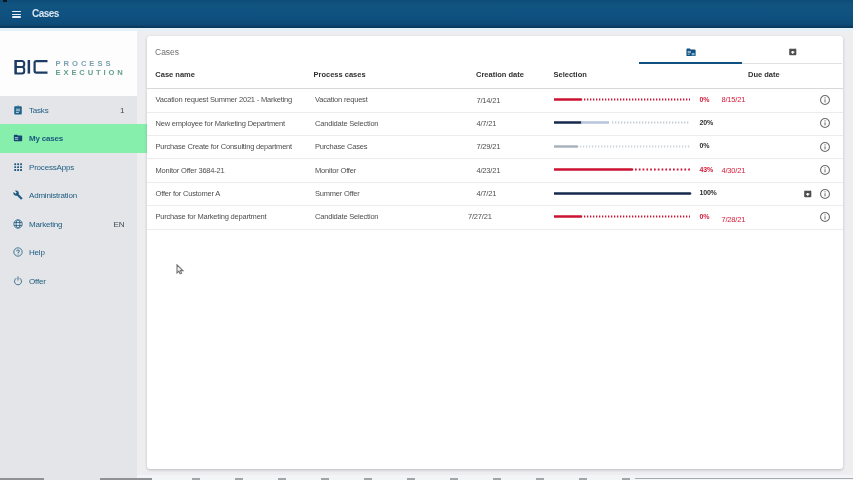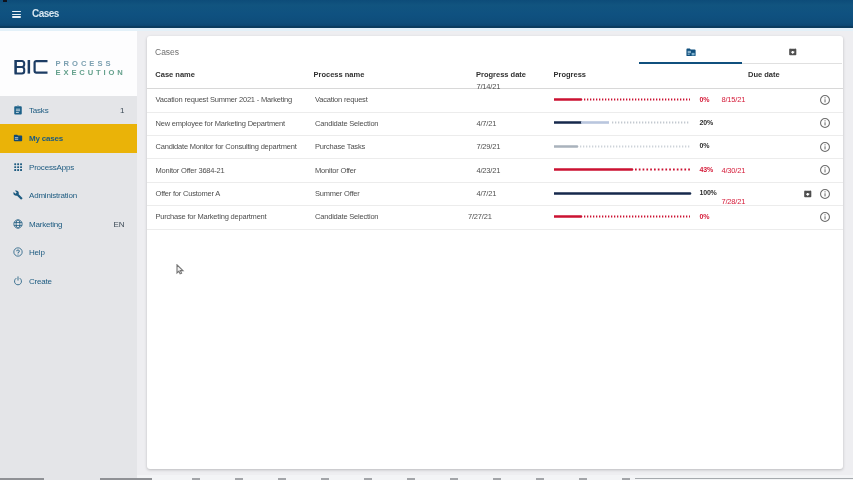--- a/index.html
+++ b/index.html
@@ -9,21 +9,21 @@
   svg{display:block;}
   #topbar{left:0;top:0;width:853px;height:28px;
     background:linear-gradient(180deg,#0d4c79 0%,#11547f 20%,#0f5180 55%,#0e4d7a 88%,#0c4672 100%);
     border-bottom:2px solid #0b3c5f;box-sizing:border-box;}
   #topglow{left:0;top:28px;width:853px;height:3px;background:#e3f1f9;}
   .hline{position:absolute;left:12px;width:9px;height:1.7px;background:#e8f1f7;border-radius:1px;}
   #tbtitle{left:32px;top:7.6px;color:#d7e6f0;font-size:10px;font-weight:bold;letter-spacing:-0.55px;}
   #side-logo{left:0;top:31px;width:137px;height:65px;background:#fdfdfe;}
   #side-menu{left:0;top:96px;width:137px;height:384px;background:#e4e5e8;}
   .mitem{position:absolute;left:0;width:137px;height:28.5px;}
-  .mitem.sel{background:#eab308;}
+  .mitem.sel{background:#86efac;padding-left:34px;}
   .mlabel{position:absolute;left:29px;top:50%;transform:translateY(-50%);
           font-size:8px;letter-spacing:-0.2px;color:#1d5b80;}
   .mright{position:absolute;right:12.5px;top:50%;transform:translateY(-50%);
           font-size:8px;color:#3c4a56;}
   .micon{position:absolute;left:13px;top:50%;transform:translateY(-50%);}
   #card{left:147px;top:36px;width:696px;height:433px;background:#fff;
         border-radius:3px;box-shadow:0 1px 3px rgba(0,0,0,.22);}
   #card .abs{position:absolute;}
   .thead{position:absolute;font-size:7.5px;font-weight:bold;color:#303030;}
   .ctext{position:absolute;font-size:7.5px;letter-spacing:-0.2px;color:#4f4f4f;white-space:nowrap;}
@@ -108,49 +108,49 @@
       <circle cx="12" cy="12" r="10" fill="none" stroke="#1d5b80" stroke-width="1.9"></circle>
       <path fill="#1d5b80" d="M11 16h2v2h-2zM12 6c-2.2 0-4 1.8-4 4h2c0-1.1.9-2 2-2s2 .9 2 2c0 2-3 1.75-3 5h2c0-2.25 3-2.5 3-5 0-2.2-1.8-4-4-4z"></path>
     </svg>
     <div class="mlabel" style="">Help</div>
   </div>
 <div class="mitem" style="top:266.7px">
     <svg class="micon" width="10" height="10" viewBox="0 0 24 24">
       <path fill="none" stroke="#1d5b80" stroke-width="2" stroke-linecap="round" d="M7.2 5.6A8.5 8.5 0 1 0 16.8 5.6"></path>
       <line x1="12" y1="2" x2="12" y2="10" stroke="#1d5b80" stroke-width="2" stroke-linecap="round"></line>
     </svg>
-    <div class="mlabel" style="">Create</div>
+    <div class="mlabel" style="">Offer</div>
   </div>
 <div id="card" class="abs">
 <div class="abs" style="left:8px;top:10.5px;font-size:8.5px;color:#6f6f6f">Cases</div>
 <div class="abs" style="left:492px;top:27px;width:203px;height:1px;background:#e0e0e0"></div>
 <div class="abs" style="left:492px;top:26px;width:103px;height:2.2px;background:#10507e"></div>
 <div class="abs" style="left:538.5px;top:11.6px">
       <svg width="10" height="8" viewBox="0 0 24 20">
         <path fill="#10507e" d="M9.2 1.5H2.5C1.4 1.5.6 2.4.6 3.5v15c0 1.1.9 2 2 2h18.9c1.1 0 2-.9 2-2V5.5c0-1.1-.9-2-2-2H11.2l-2-2z"></path>
         <rect x="3.6" y="7.2" width="8.2" height="2.0" fill="#bfdcec"></rect>
         <rect x="3.6" y="10.8" width="8.2" height="2.0" fill="#bfdcec"></rect>
         <rect x="3.6" y="14.4" width="5.2" height="2.0" fill="#bfdcec"></rect>
         <rect x="13.6" y="12.2" width="7.4" height="6.4" fill="#7fb3d0"></rect>
       </svg>
     </div>
 <div class="abs" style="left:640.8px;top:11.4px">
       <svg width="9.5" height="9.5" viewBox="0 0 24 24">
         <path fill="#4f4f4f" d="M20.54 5.23L19.15 3.55C18.88 3.21 18.47 3 18 3H6c-.47 0-.88.21-1.16.55L3.46 5.23C3.17 5.57 3 6.02 3 6.5V19c0 1.1.9 2 2 2h14c1.1 0 2-.9 2-2V6.5c0-.48-.17-.93-.46-1.27zM12 17.5L6.5 12H10v-2h4v2h3.5L12 17.5zM5.12 5l.81-1h12l.94 1H5.12z"></path>
       </svg>
     </div>
 <div class="thead" style="left:8.3px;top:33.9px">Case name</div>
-<div class="thead" style="left:166.5px;top:33.9px">Process name</div>
-<div class="thead" style="left:329px;top:33.9px">Progress date</div>
-<div class="thead" style="left:406.5px;top:33.9px">Progress</div>
+<div class="thead" style="left:166.5px;top:33.9px">Process cases</div>
+<div class="thead" style="left:329px;top:33.9px">Creation date</div>
+<div class="thead" style="left:406.5px;top:33.9px">Selection</div>
 <div class="thead" style="left:601px;top:33.9px">Due date</div>
 <div class="abs" style="left:0px;top:52px;width:696px;height:1px;background:#d8d8d8"></div>
 <div class="ctext" style="left:8.5px;top:59.3px">Vacation request Summer 2021 - Marketing</div>
 <div class="ctext" style="left:168px;top:59.3px">Vacation request</div>
-<div class="ctext" style="left:329.5px;top:46px">7/14/21</div>
+<div class="ctext" style="left:329.5px;top:60px">7/14/21</div>
 <svg class="abs" style="left:407px;top:61.9px" width="138" height="4" viewBox="0 0 138 4">
       <line x1="0.5" y1="1.5" x2="27" y2="1.5" stroke="#cb1232" stroke-width="2.6" stroke-linecap="round"></line>
       <line x1="30" y1="1.5" x2="136" y2="1.5" stroke="#cb1232" stroke-width="1.8" stroke-dasharray="1.3 1.7"></line>
     </svg>
 <div class="pct red" style="left:552.5px;top:59.6px">0%</div>
 <div class="due" style="left:574.5px;top:59.3px">8/15/21</div>
 <svg class="abs" style="left:672.2px;top:57.9px" width="12" height="12" viewBox="0 0 12 12">
       <circle cx="6" cy="6" r="4.45" fill="none" stroke="#6c6c6c" stroke-width="1.05"></circle>
       <rect x="5.5" y="5.3" width="1.05" height="3.1" fill="#6c6c6c"></rect>
       <rect x="5.5" y="3.3" width="1.05" height="1.1" fill="#6c6c6c"></rect>
@@ -164,22 +164,22 @@
       <line x1="27" y1="1.5" x2="55" y2="1.5" stroke="#b9c6de" stroke-width="2.6"></line>
       <line x1="58" y1="1.5" x2="136" y2="1.5" stroke="#c3c9d0" stroke-width="1.8" stroke-dasharray="1.3 1.7"></line>
     </svg>
 <div class="pct" style="left:552.5px;top:83.0px">20%</div>
 <svg class="abs" style="left:672.2px;top:81.3px" width="12" height="12" viewBox="0 0 12 12">
       <circle cx="6" cy="6" r="4.45" fill="none" stroke="#6c6c6c" stroke-width="1.05"></circle>
       <rect x="5.5" y="5.3" width="1.05" height="3.1" fill="#6c6c6c"></rect>
       <rect x="5.5" y="3.3" width="1.05" height="1.1" fill="#6c6c6c"></rect>
     </svg>
 <div class="abs" style="left:0px;top:99.0px;width:696px;height:1px;background:#ececec"></div>
-<div class="ctext" style="left:8.5px;top:106.1px">Candidate Monitor for Consulting department</div>
-<div class="ctext" style="left:168px;top:106.1px">Purchase Tasks</div>
+<div class="ctext" style="left:8.5px;top:106.1px">Purchase Create for Consulting department</div>
+<div class="ctext" style="left:168px;top:106.1px">Purchase Cases</div>
 <div class="ctext" style="left:329.5px;top:106.1px">7/29/21</div>
 <svg class="abs" style="left:407px;top:108.7px" width="138" height="4" viewBox="0 0 138 4">
       <line x1="0.5" y1="1.5" x2="23" y2="1.5" stroke="#a9b2bc" stroke-width="2.6" stroke-linecap="round"></line>
       <line x1="26" y1="1.5" x2="136" y2="1.5" stroke="#ced3d9" stroke-width="1.8" stroke-dasharray="1.3 1.7"></line>
     </svg>
 <div class="pct" style="left:552.5px;top:106.4px">0%</div>
 <svg class="abs" style="left:672.2px;top:104.7px" width="12" height="12" viewBox="0 0 12 12">
       <circle cx="6" cy="6" r="4.45" fill="none" stroke="#6c6c6c" stroke-width="1.05"></circle>
       <rect x="5.5" y="5.3" width="1.05" height="3.1" fill="#6c6c6c"></rect>
       <rect x="5.5" y="3.3" width="1.05" height="1.1" fill="#6c6c6c"></rect>
@@ -219,21 +219,21 @@
     </svg>
 <div class="abs" style="left:0px;top:169.2px;width:696px;height:1px;background:#ececec"></div>
 <div class="ctext" style="left:8.5px;top:176.3px">Purchase for Marketing department</div>
 <div class="ctext" style="left:168px;top:176.3px">Candidate Selection</div>
 <div class="ctext" style="left:321px;top:176.3px">7/27/21</div>
 <svg class="abs" style="left:407px;top:178.9px" width="138" height="4" viewBox="0 0 138 4">
       <line x1="0.5" y1="1.5" x2="27" y2="1.5" stroke="#cb1232" stroke-width="2.6" stroke-linecap="round"></line>
       <line x1="30" y1="1.5" x2="136" y2="1.5" stroke="#cb1232" stroke-width="1.8" stroke-dasharray="1.3 1.7"></line>
     </svg>
 <div class="pct red" style="left:552.5px;top:176.6px">0%</div>
-<div class="due" style="left:574.5px;top:161px">7/28/21</div>
+<div class="due" style="left:574.5px;top:179px">7/28/21</div>
 <svg class="abs" style="left:672.2px;top:174.9px" width="12" height="12" viewBox="0 0 12 12">
       <circle cx="6" cy="6" r="4.45" fill="none" stroke="#6c6c6c" stroke-width="1.05"></circle>
       <rect x="5.5" y="5.3" width="1.05" height="3.1" fill="#6c6c6c"></rect>
       <rect x="5.5" y="3.3" width="1.05" height="1.1" fill="#6c6c6c"></rect>
     </svg>
 <div class="abs" style="left:0px;top:192.6px;width:696px;height:1px;background:#ececec"></div>
 </div>
 <svg class="abs" style="left:176px;top:264px" width="9" height="11" viewBox="0 0 9 11">
     <path d="M1 0.8 L1 8.9 L2.9 7.1 L4.1 9.9 L5.6 9.3 L4.4 6.6 L7 6.6 Z" fill="#f2f2f2" stroke="#757575" stroke-width="1.1"></path>
   </svg>

